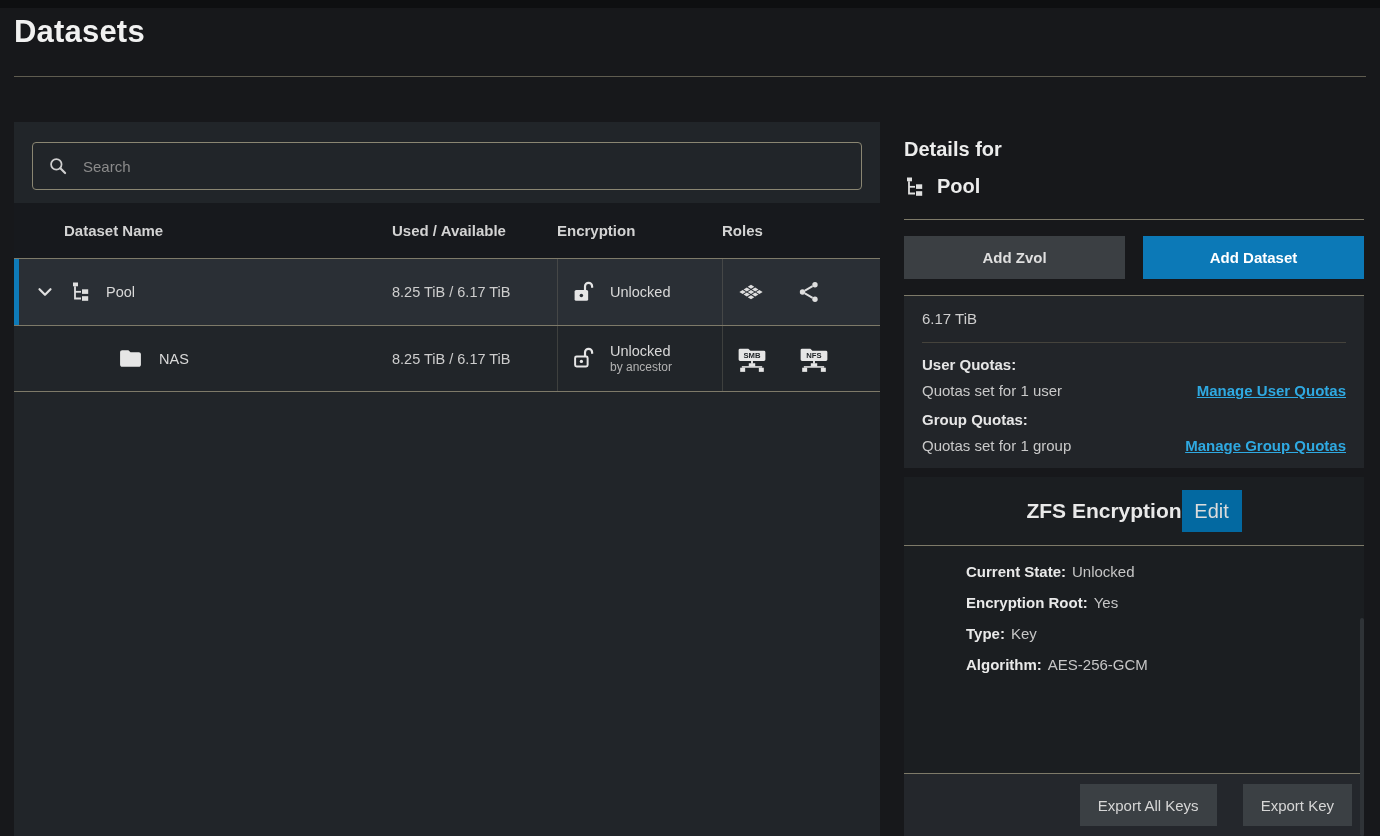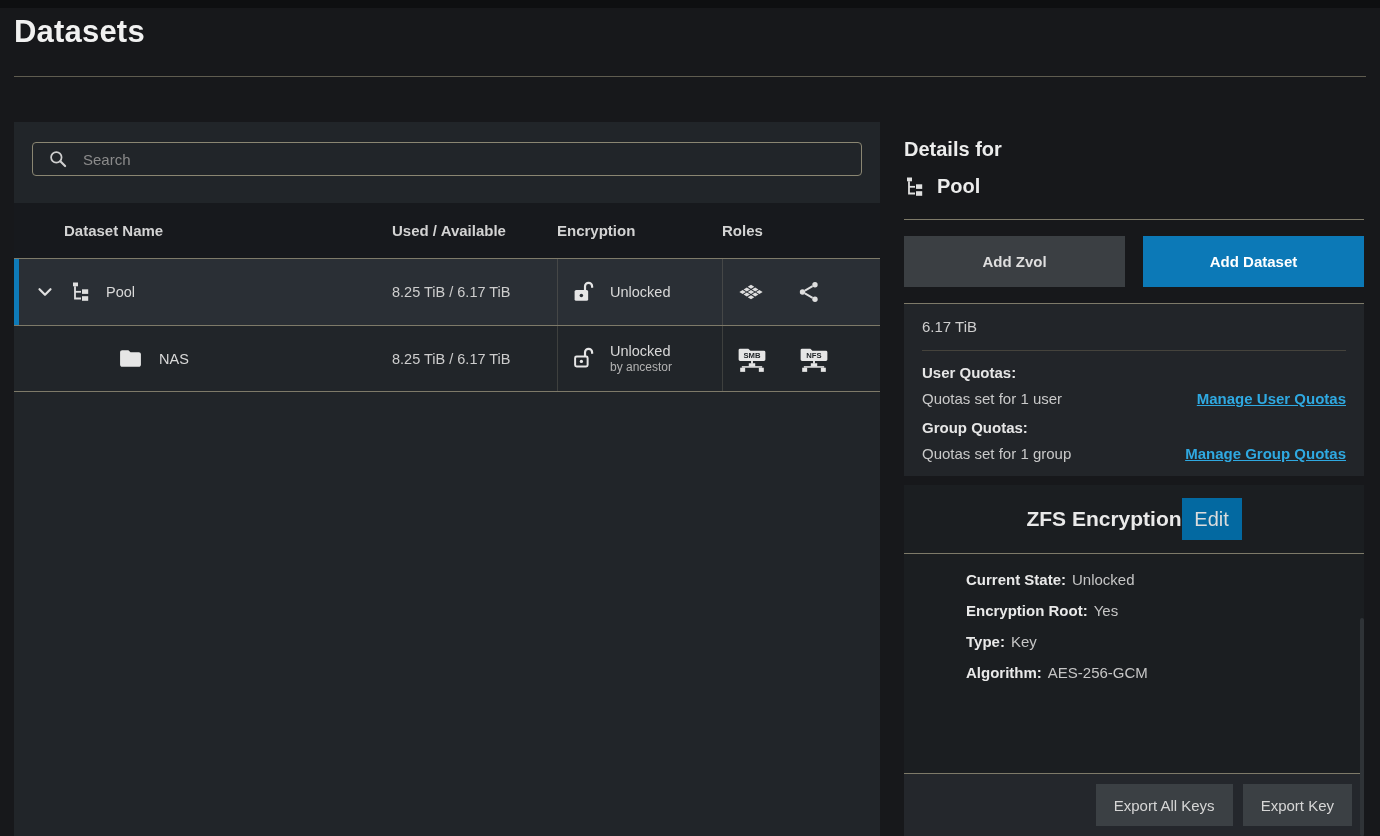--- a/index.html
+++ b/index.html
@@ -22,21 +22,21 @@
     border-top:1px solid #5f5c50;
   }
 
   
   .datasets-card {
     position:absolute; left:14px; top:122px; width:866px; bottom:0;
     background:#212529;
   }
   .search-section { height:81px; padding:20px 18px; }
   .search-box {
-    height:34px; border:1px solid #8a8672; border-radius:4px;
+    height:48px; border:1px solid #8a8672; border-radius:4px;
     display:flex; align-items:center; gap:13px; padding:0 15px;
   }
   .search-box svg { flex:0 0 auto; }
   .search-input {
     flex:1; background:transparent; border:none; outline:none;
     color:#dcdcdc; font-size:15px; font-family:"Liberation Sans", sans-serif;
   }
   .search-input::placeholder { color:#8b8b8b; }
 
   .table-header {
@@ -75,21 +75,21 @@
   .details-panel {
     position:absolute; left:904px; top:136px; width:460px; bottom:0;
     display:flex; flex-direction:column;
   }
   .details-heading { margin:2px 0 0 0; font-size:20px; font-weight:700; color:#ececec; }
   .details-target { display:flex; align-items:center; gap:11px; margin-top:14px;
     font-size:20px; font-weight:700; color:#ececec; }
   .panel-divider { border:none; border-top:1px solid #7e7a69; margin:21px 0 0 0; }
   .action-buttons { display:flex; gap:18px; margin-top:16px; }
   .btn {
-    height:51px; border:none; cursor:pointer;
+    height:43px; border:none; cursor:pointer;
     font-family:"Liberation Sans", sans-serif; font-size:15px; font-weight:600;
   }
   .btn-gray { background:#3b3f43; color:#dfdfdf; }
   .btn-blue { background:#0c79b7; color:#ffffff; }
   .action-buttons .btn { flex:1; }
 
   .quota-card {
     margin-top:16px; background:#222529; border-top:1px solid #7e7a69;
     padding:14px 18px 14px;
   }
@@ -113,21 +113,21 @@
   .zfs-title { margin:0; font-size:21px; font-weight:700; color:#e9e9e9; }
   .edit-btn { width:60px; height:42px; background:#0369a1; color:#dcdcdc;
     border:none; font-size:20px; cursor:pointer; font-family:"Liberation Sans", sans-serif; }
   .zfs-divider { border:none; border-top:1px solid #7e7a69; margin:0; }
   .zfs-body { padding:17px 18px; flex:1; }
   .zfs-line { margin-bottom:14px; font-size:15px; }
   .zfs-line .lbl { font-weight:700; color:#e9e9e9; margin-right:6px;margin-left:44px; }
   .zfs-line .val { color:#c6c6c6; }
   .zfs-footer {
     border-top:1px solid #7e7a69; background:#24272c;
-    padding:10px 12px; display:flex; justify-content:flex-end; gap:10px;
+    padding:10px 12px; display:flex; justify-content:flex-end; gap:26px;
   }
   .zfs-footer .btn { height:42px; padding:0 18px; background:#3b4044; color:#d6d6d6; font-weight:400; }
 
   .scroll-thumb {
     position:absolute; right:16px; top:618px; bottom:0; width:4px;
     background:#2f3337; border-radius:2px;
   }
 
   svg { display:block; }
 </style>

